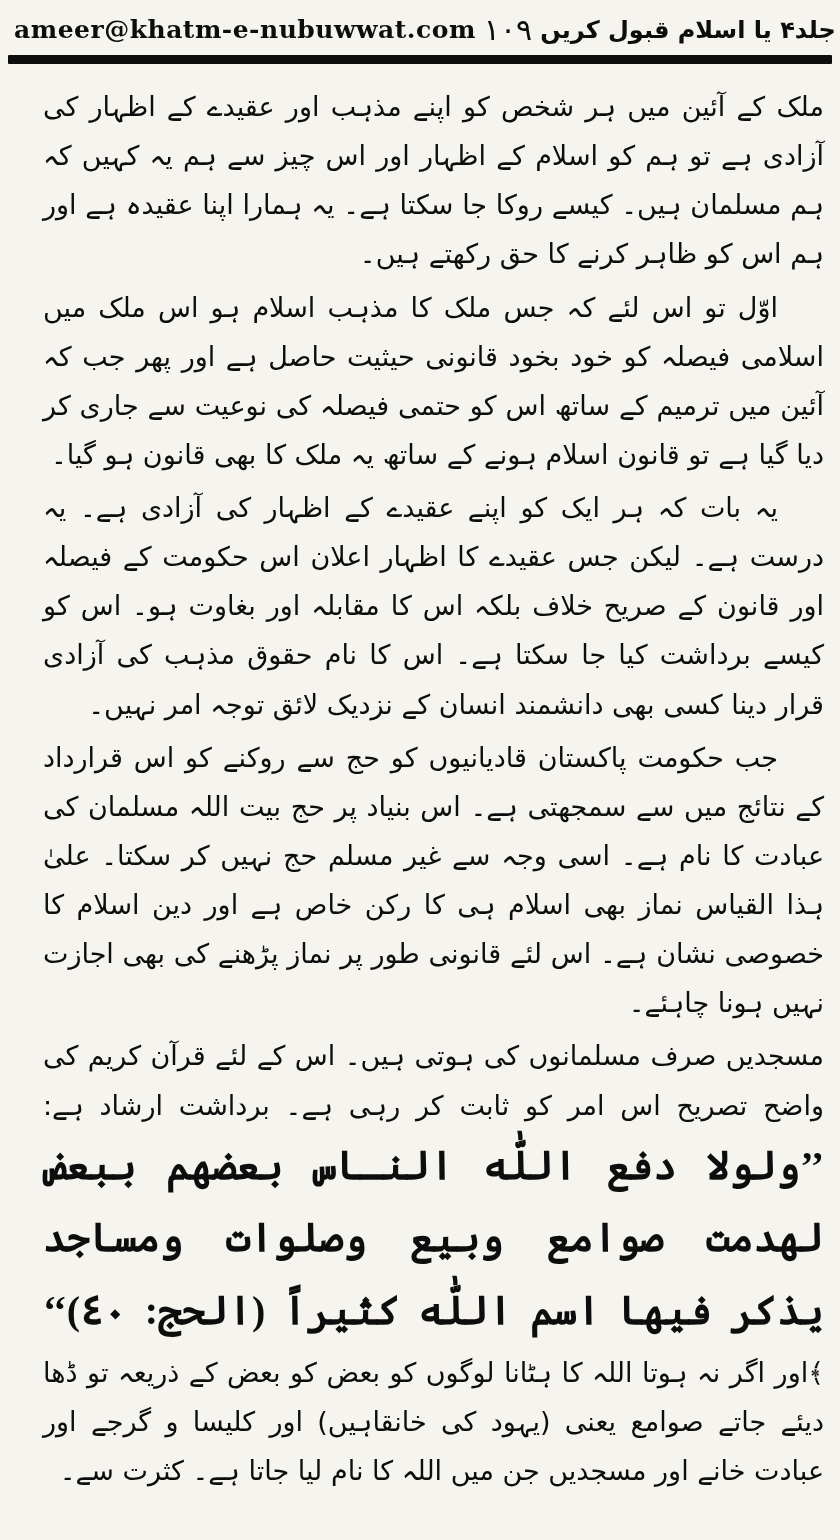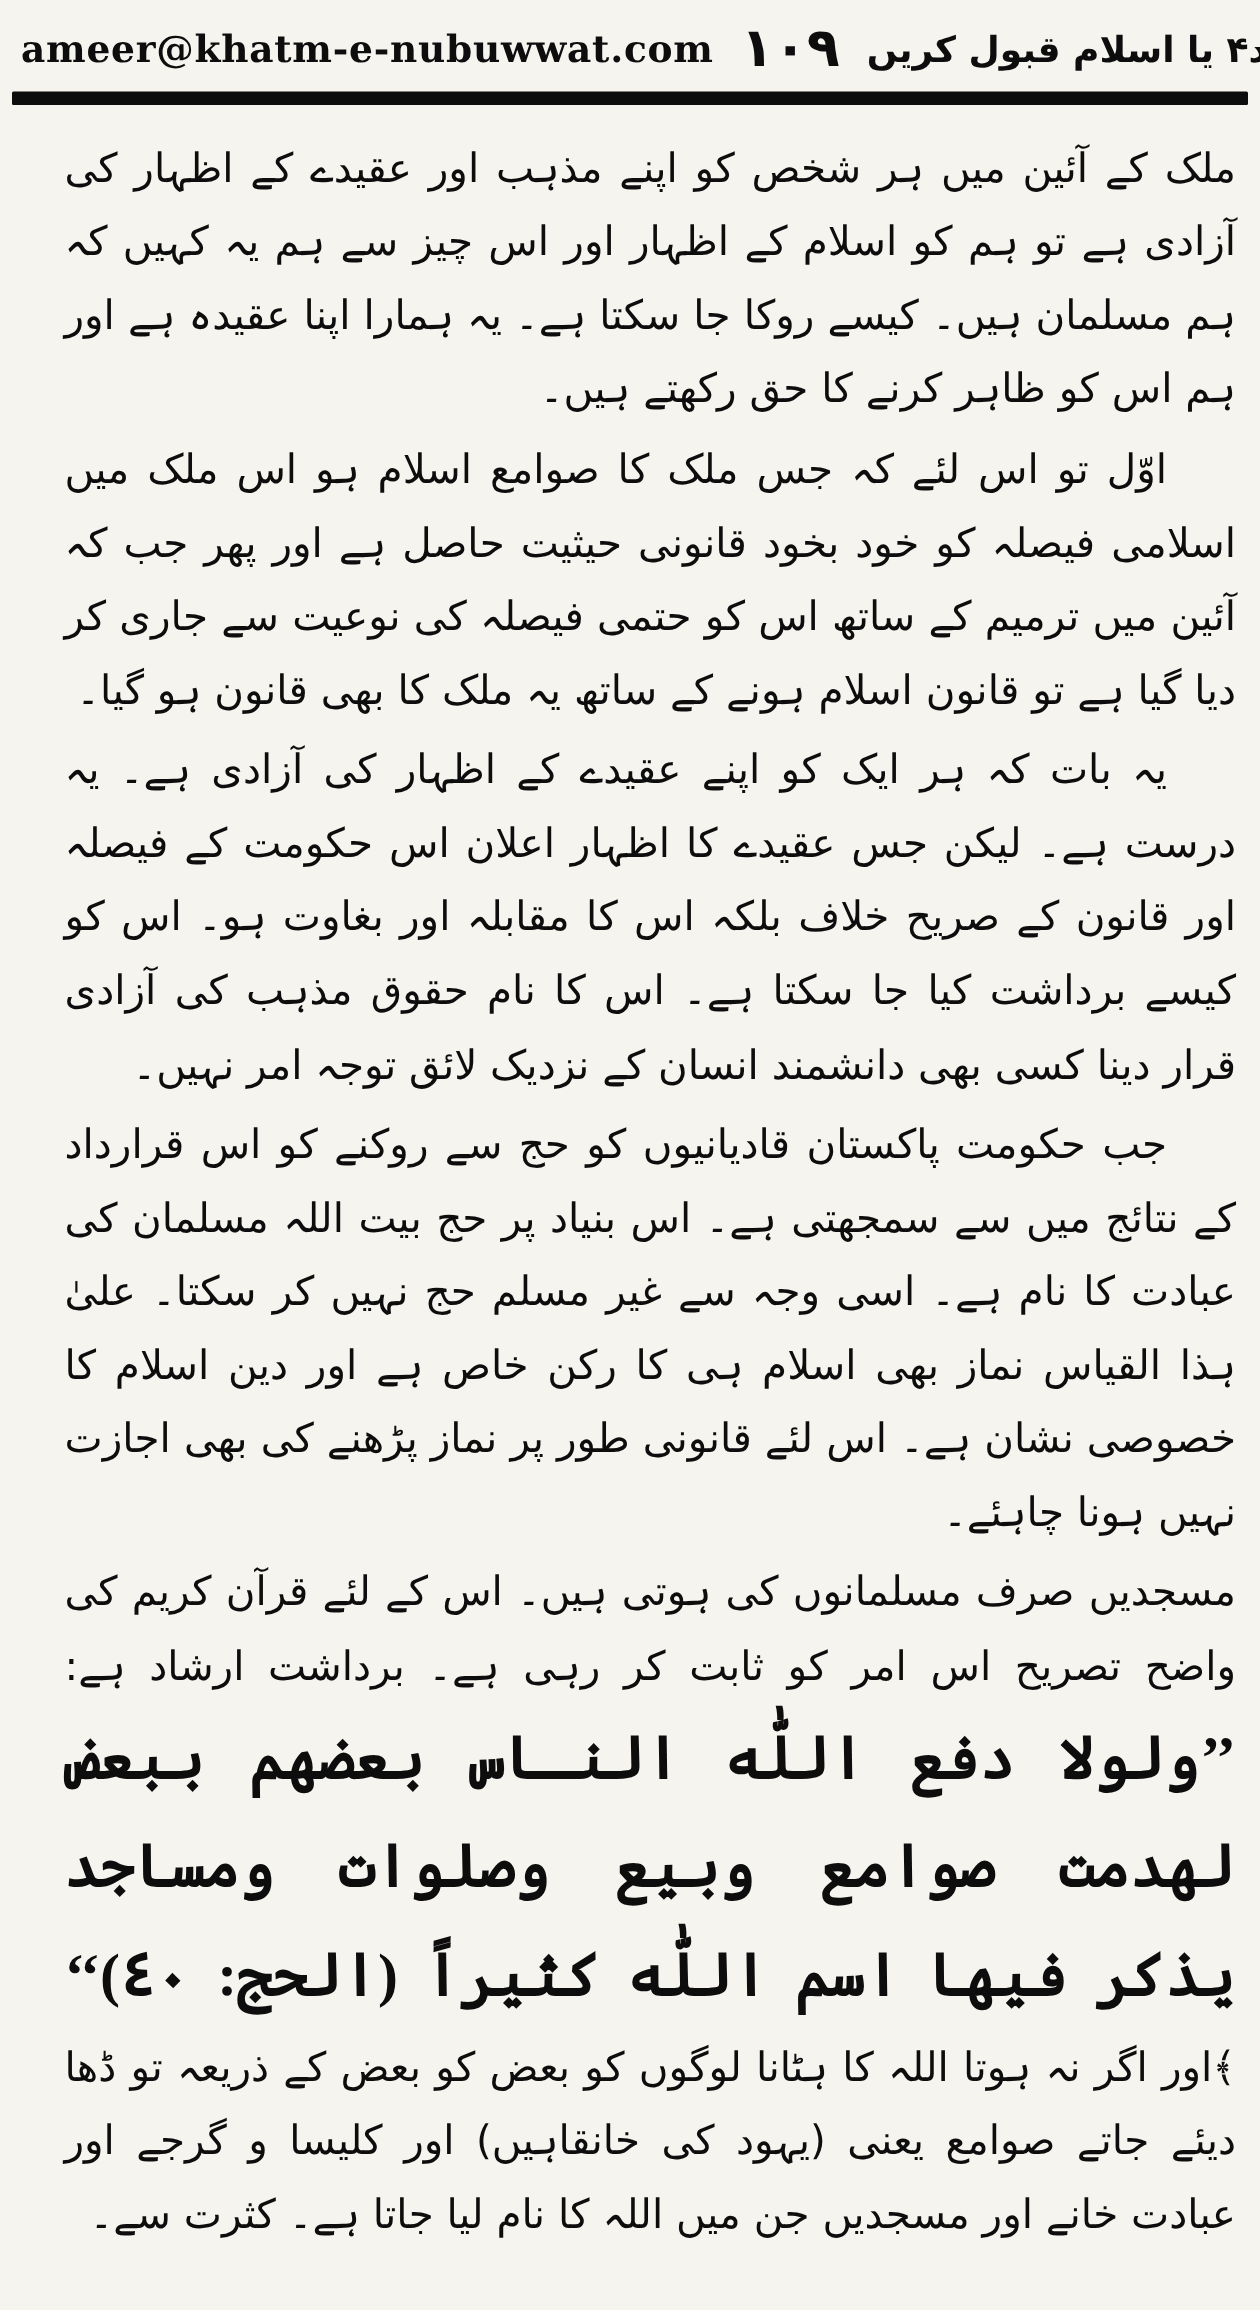--- a/index.html
+++ b/index.html
@@ -15,33 +15,32 @@
     overflow: hidden;
     display: flex;
     flex-direction: column;
   }
   
   .header {
     display: flex;
     align-items: center;
     justify-content: space-between;
     padding: 12px 14px 6px 14px;
-    gap: 10px;
   }
   .header-email {
     direction: ltr;
     font-weight: bold;
     font-size: 25px;
     letter-spacing: 0.5px;
     font-family: "DejaVu Serif", "Liberation Serif", serif;
     white-space: nowrap;
   }
   .header-pageno {
-    font-size: 36px;
-    font-weight: bold;
+    font-size: 30px;
+    font-weight: normal;
     direction: rtl;
     padding: 0 8px;
   }
   .header-title {
     direction: rtl;
     font-size: 24px;
     font-weight: bold;
     white-space: nowrap;
   }
   .header-rule {
@@ -77,21 +76,21 @@
   <div class="header">
     <div class="header-email">ameer@khatm-e-nubuwwat.com</div>
     <div class="header-pageno">۱۰۹</div>
     <div class="header-title">احتساب جلد۴ یا اسلام قبول کریں</div>
   </div>
 
   <div class="header-rule"></div>
 
   <div class="content">
     <p>ملک کے آئین میں ہر شخص کو اپنے مذہب اور عقیدے کے اظہار کی آزادی ہے تو ہم کو اسلام کے اظہار اور اس چیز سے ہم یہ کہیں کہ ہم مسلمان ہیں۔ کیسے روکا جا سکتا ہے۔ یہ ہمارا اپنا عقیدہ ہے اور ہم اس کو ظاہر کرنے کا حق رکھتے ہیں۔</p>
-    <p class="indent">اوّل تو اس لئے کہ جس ملک کا صوامع اسلام ہو اس ملک میں اسلامی فیصلہ کو خود بخود قانونی حیثیت حاصل ہے اور پھر جب کہ آئین میں ترمیم کے ساتھ اس کو حتمی فیصلہ کی نوعیت سے جاری کر دیا گیا ہے تو قانون اسلام ہونے کے ساتھ یہ ملک کا بھی قانون ہو گیا۔</p>
+    <p class="indent">اوّل تو اس لئے کہ جس ملک کا مذہب اسلام ہو اس ملک میں اسلامی فیصلہ کو خود بخود قانونی حیثیت حاصل ہے اور پھر جب کہ آئین میں ترمیم کے ساتھ اس کو حتمی فیصلہ کی نوعیت سے جاری کر دیا گیا ہے تو قانون اسلام ہونے کے ساتھ یہ ملک کا بھی قانون ہو گیا۔</p>
     <p class="indent">یہ بات کہ ہر ایک کو اپنے عقیدے کے اظہار کی آزادی ہے۔ یہ درست ہے۔ لیکن جس عقیدے کا اظہار اعلان اس حکومت کے فیصلہ اور قانون کے صریح خلاف بلکہ اس کا مقابلہ اور بغاوت ہو۔ اس کو کیسے برداشت کیا جا سکتا ہے۔ اس کا نام حقوق مذہب کی آزادی قرار دینا کسی بھی دانشمند انسان کے نزدیک لائق توجہ امر نہیں۔</p>
     <p class="indent">جب حکومت پاکستان قادیانیوں کو حج سے روکنے کو اس قرارداد کے نتائج میں سے سمجھتی ہے۔ اس بنیاد پر حج بیت اللہ مسلمان کی عبادت کا نام ہے۔ اسی وجہ سے غیر مسلم حج نہیں کر سکتا۔ علیٰ ہذا القیاس نماز بھی اسلام ہی کا رکن خاص ہے اور دین اسلام کا خصوصی نشان ہے۔ اس لئے قانونی طور پر نماز پڑھنے کی بھی اجازت نہیں ہونا چاہئے۔</p>
     <p>
       <span>مسجدیں صرف مسلمانوں کی ہوتی ہیں۔ اس کے لئے قرآن کریم کی واضح تصریح اس امر کو ثابت کر رہی ہے۔ برداشت ارشاد ہے:</span>
       <span class="arabic">’’ولولا دفع اللّٰه النـاس بعضهم ببعض لهدمت صوامع وبيع وصلوات ومساجد يذكر فيها اسم اللّٰه كثيراً (الحج: ٤٠)‘‘</span>
       <span>﴾اور اگر نہ ہوتا اللہ کا ہٹانا لوگوں کو بعض کو بعض کے ذریعہ تو ڈھا دیئے جاتے صوامع یعنی (یہود کی خانقاہیں) اور کلیسا و گرجے اور عبادت خانے اور مسجدیں جن میں اللہ کا نام لیا جاتا ہے۔ کثرت سے۔</span>
       
     </p>
 
   </div>

